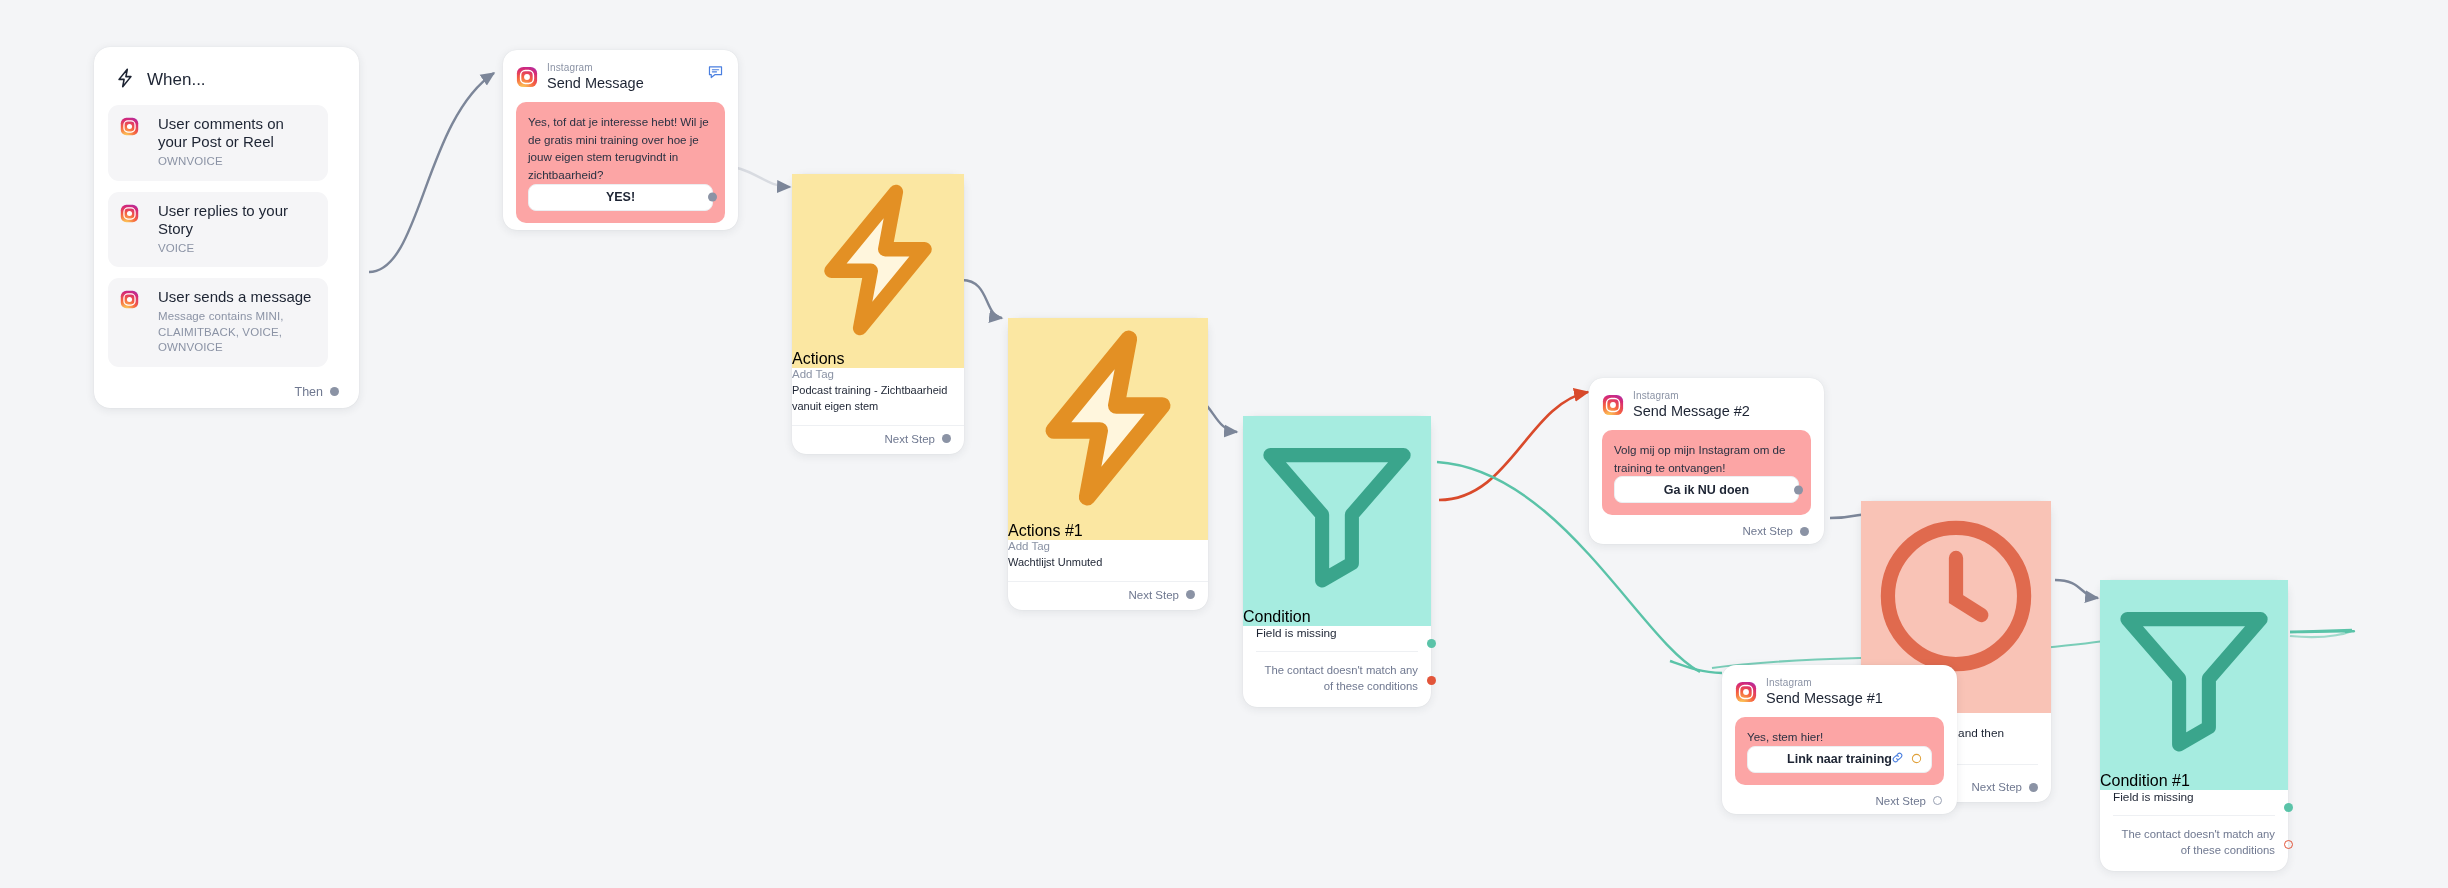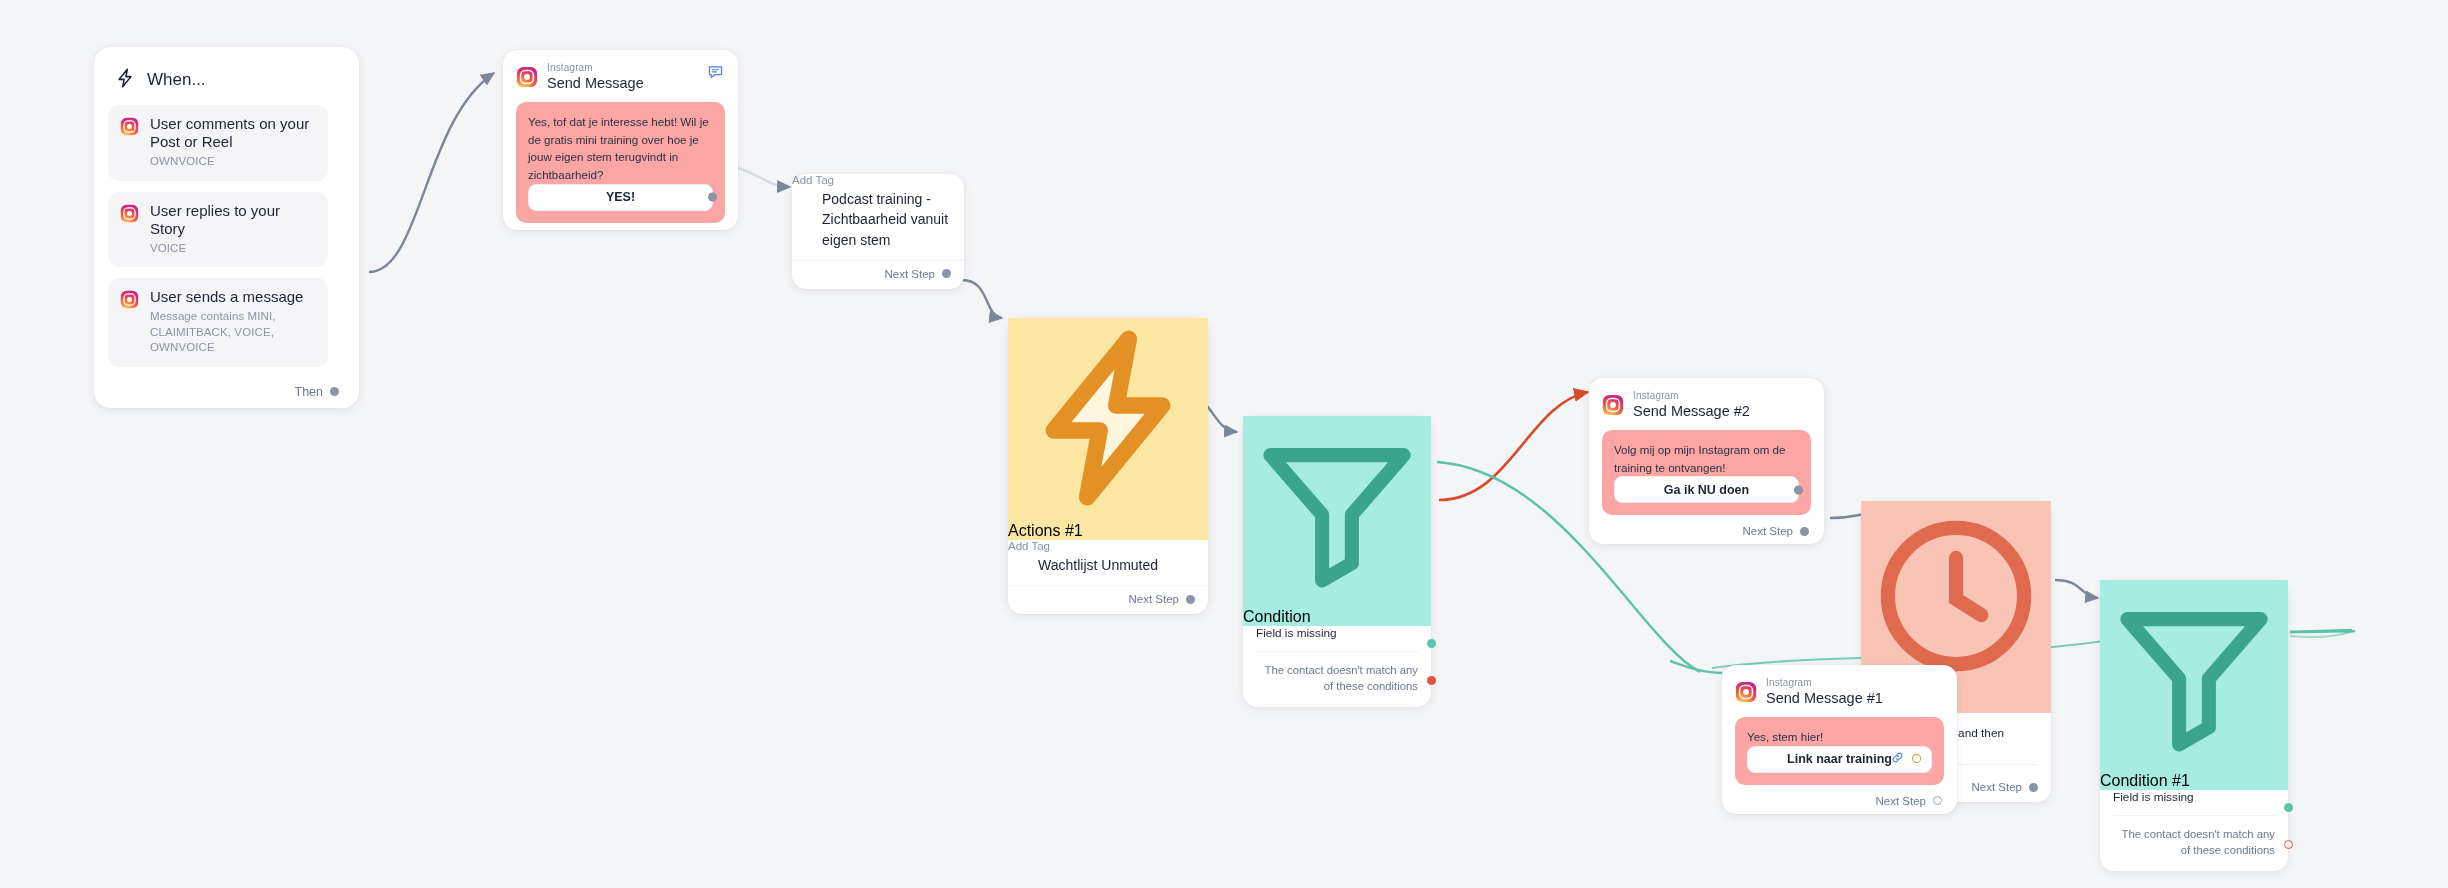--- a/index.html
+++ b/index.html
@@ -40,21 +40,21 @@
   }
   .trigger-head {
     display: flex; align-items: center; gap: 11px;
     padding: 6px 4px 12px 6px;
   }
   .trigger-head .t-title {
     font-size: 17px; color: #1d2433; font-weight: 400;
   }
   .bolt-icon { width: 22px; height: 22px; flex: 0 0 22px; }
   .trig-item {
-    display: flex; align-items: flex-start; gap: 11px;
+    display: flex; align-items: flex-start; gap: 19px;
     background: #f5f5f7;
     border-radius: 11px;
     padding: 10px 12px 11px 12px;
     margin-bottom: 11px;
   }
   .trig-item:last-child { margin-bottom: 0; }
   .trig-texts { display: flex; flex-direction: column; gap: 3px; min-width: 0; }
   .trig-label { font-size: 15px; color: #1d2433; line-height: 1.2; }
   .trig-sub { font-size: 11.5px; color: #8b93a5; line-height: 1.35; letter-spacing: .1px; }
   .ig-badge { width: 19px; height: 19px; flex: 0 0 19px; margin-top: 2px; }
@@ -95,21 +95,21 @@
   }
   .btn-icons { position: absolute; right: 9px; top: 50%; transform: translateY(-50%); display: flex; gap: 7px; align-items: center; }
   .nextstep-row {
     display: flex; align-items: center; justify-content: flex-end; gap: 7px;
     margin-top: 10px; padding-right: 2px; position: relative;
   }
   .nextstep-label { font-size: 11.5px; color: #6f7890; }
   .port-dot { width: 9px; height: 9px; border-radius: 50%; background: #8b93a5; }
   .port-ring { width: 9px; height: 9px; border-radius: 50%; border: 1.6px solid #9aa2b4; background: transparent; }
   .kv-key { font-size: 11.5px; color: #8b93a5; margin-bottom: 3px; }
-  .kv-val { font-size: 14px; color: #1d2433; line-height: 1.45; margin-left: 30px; }
+  .kv-val { font-size: 11px; color: #1d2433; line-height: 1.45; }
   .divider { height: 1px; background: #eef0f3; margin: 10px 0 0 0; }
   .foot {
     display: flex; align-items: center; justify-content: flex-end; gap: 7px;
     padding: 7px 13px 9px 13px; position: relative;
   }
   .hdr-yellow { background: #fbe7a2; }
   .hdr-teal   { background: #a6ece0; }
   .hdr-peach  { background: #f9c3b6; }
   .hdr-icon { width: 14px; height: 14px; flex: 0 0 14px; }
 
@@ -256,20 +256,28 @@
     <div class="msg-box">
       <div class="msg-text">Yes, tof dat je interesse hebt! Wil je de gratis mini training over hoe je jouw eigen stem terugvindt in zichtbaarheid?</div>
       <div class="msg-btn">
         <span class="msg-btn-label">YES!</span>
         <span class="btn-port"></span>
       </div>
     </div>
   </div>
 
   <div class="node" style="left:792px; top:174px; width:172px;">
+    <div class="hdr hdr-yellow">
+      <span class="hdr-icon">
+        <svg viewBox="0 0 24 24" fill="none">
+          <path d="M14.5 2.5 L5.5 13.5 L11 13.5 L9.5 21.5 L18.5 10.5 L13 10.5 Z" stroke="#e39024" stroke-width="2" stroke-linejoin="round" fill="#fff6dd"></path>
+        </svg>
+      </span>
+      <span>Actions</span>
+    </div>
     <div class="body">
       <div class="kv-key">Add Tag</div>
       <div class="kv-val">Podcast training - Zichtbaarheid vanuit eigen stem</div>
       <div class="divider"></div>
     </div>
     <div class="foot">
       <span class="nextstep-label">Next Step</span>
       <span class="port-dot"></span>
     </div>
   </div>

